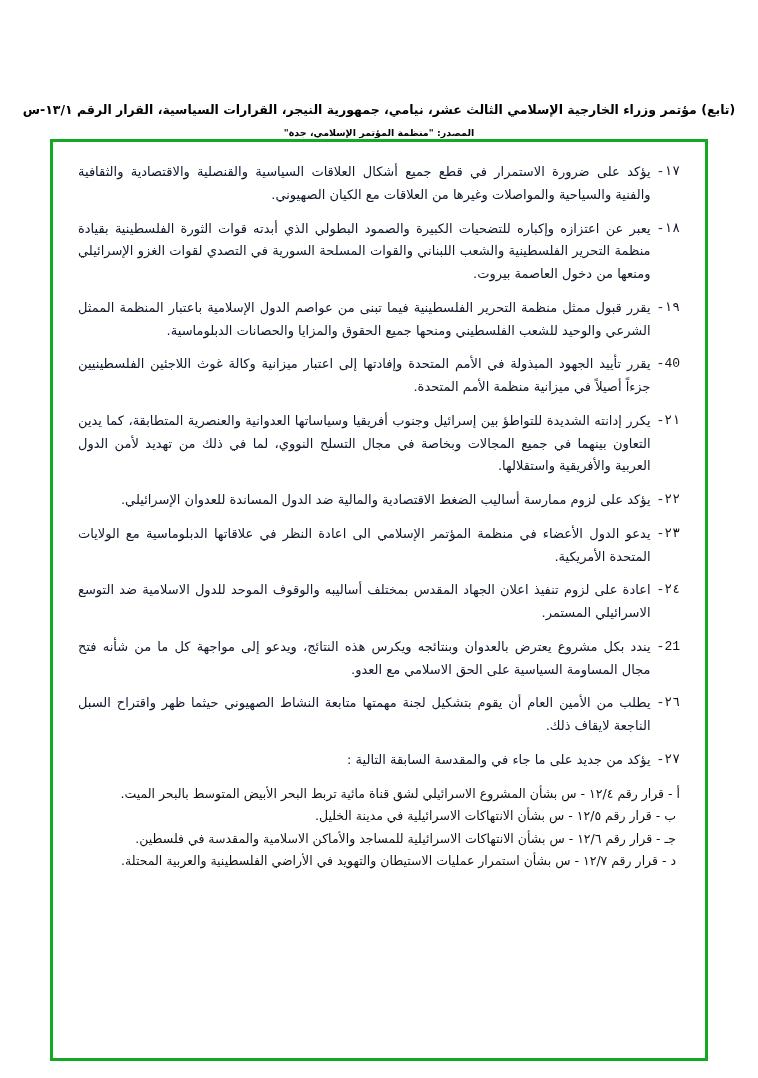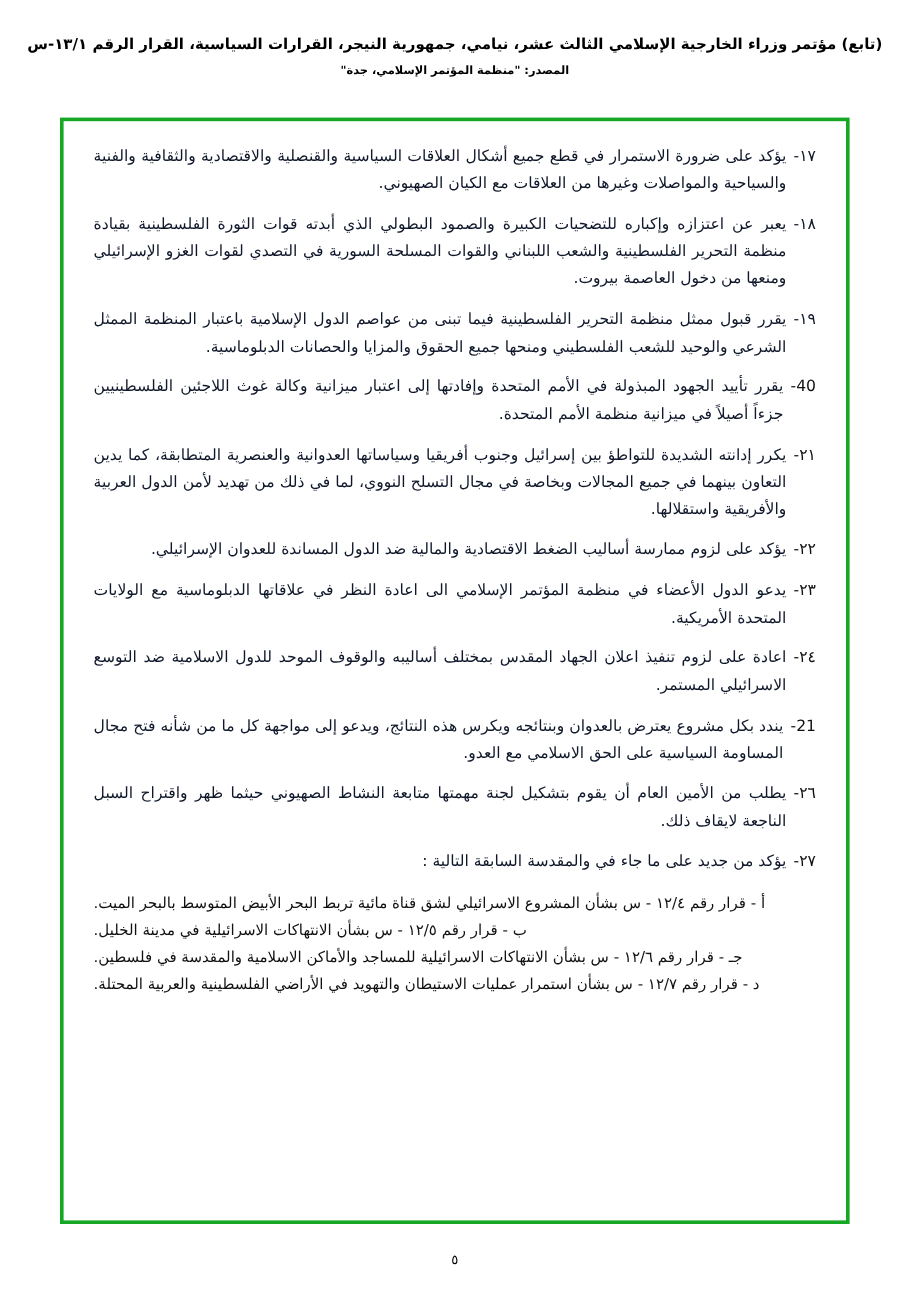--- a/index.html
+++ b/index.html
@@ -16,21 +16,22 @@
     overflow: hidden;
   }
   .page {
     width: 758px;
     height: 1078px;
     position: relative;
     box-sizing: border-box;
   }
   .header {
     text-align: center;
-    padding-top: 28px;
+    padding-top: 60px;
+    margin-top: 41px;
   }
   .header-title {
     font-size: 12.5px;
     font-weight: bold;
     letter-spacing: 0px;
     color: #000;
     line-height: 1.5;
   }
   .header-source {
     font-size: 9.5px;
@@ -61,38 +62,39 @@
     margin-bottom: 11px;
     align-items: flex-start;
   }
   .clause-num {
     flex: 0 0 auto;
     font-size: 13px;
     line-height: 1.75;
     padding-left: 6px;
     white-space: nowrap;
     color: #111;
+    font-family: Liberation Mono, monospace;
   }
   .clause-text {
     flex: 1 1 auto;
     font-size: 13px;
     line-height: 1.75;
     text-align: justify;
     color: #0f172a;
   }
   
   .faded .clause-num, .faded .clause-text { color: #0f172a; }
   .sub-list {
     margin-top: 4px;
   }
   .sub-item {
     font-size: 12.5px;
     line-height: 1.8;
     color: #111;
-    text-align: left;
+    text-align: right;
     padding-right: 4px;
   }
   .sub-item.indent-center { }
   .sub-item.indent-a { padding-right: 0px; }
   .page-number {
     position: absolute;
     bottom: 22px;
     left: 0;
     right: 0;
     text-align: center;

